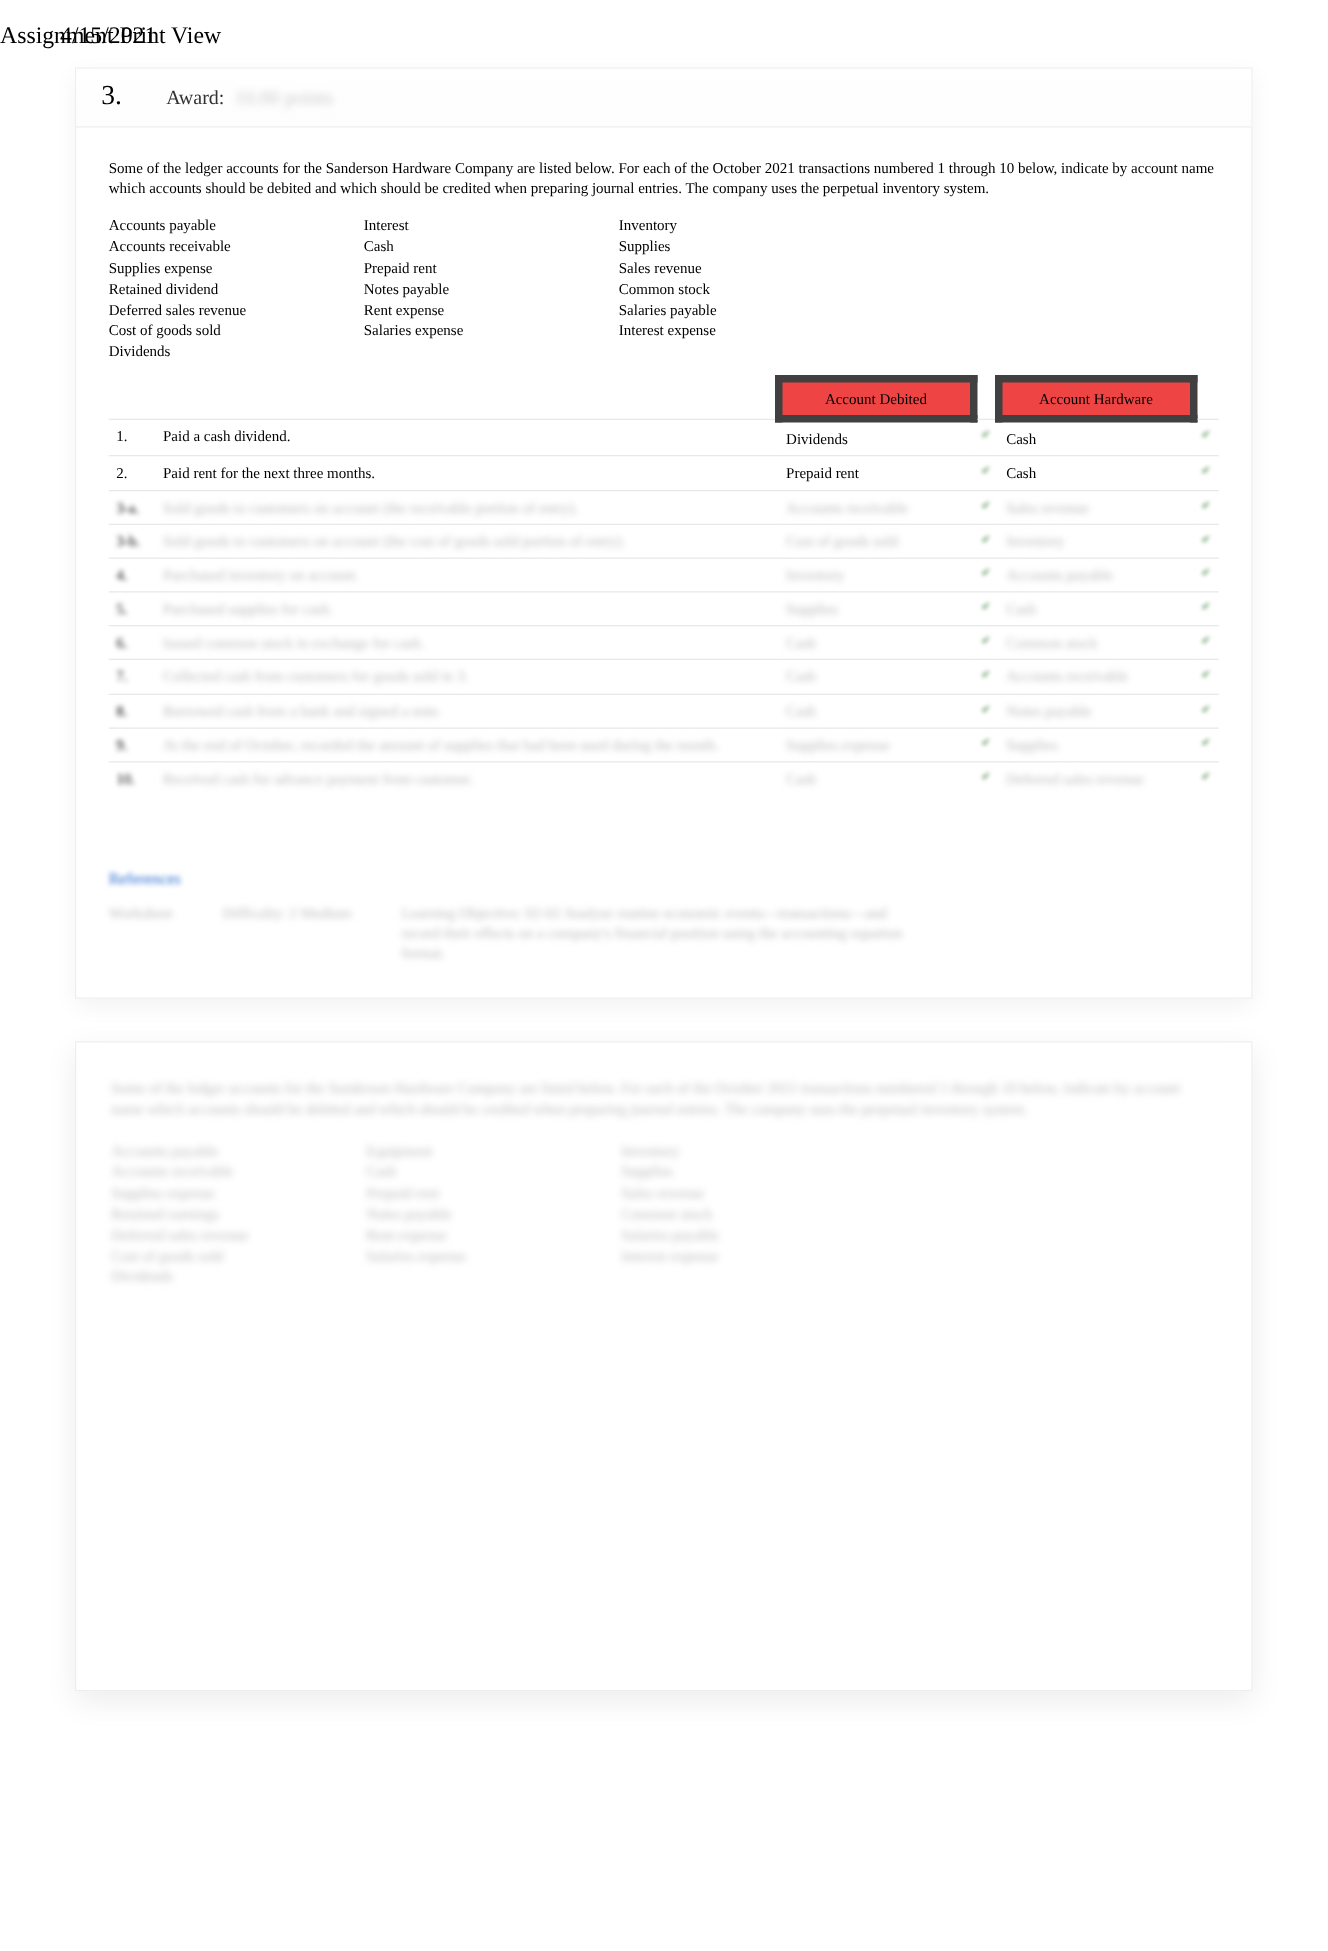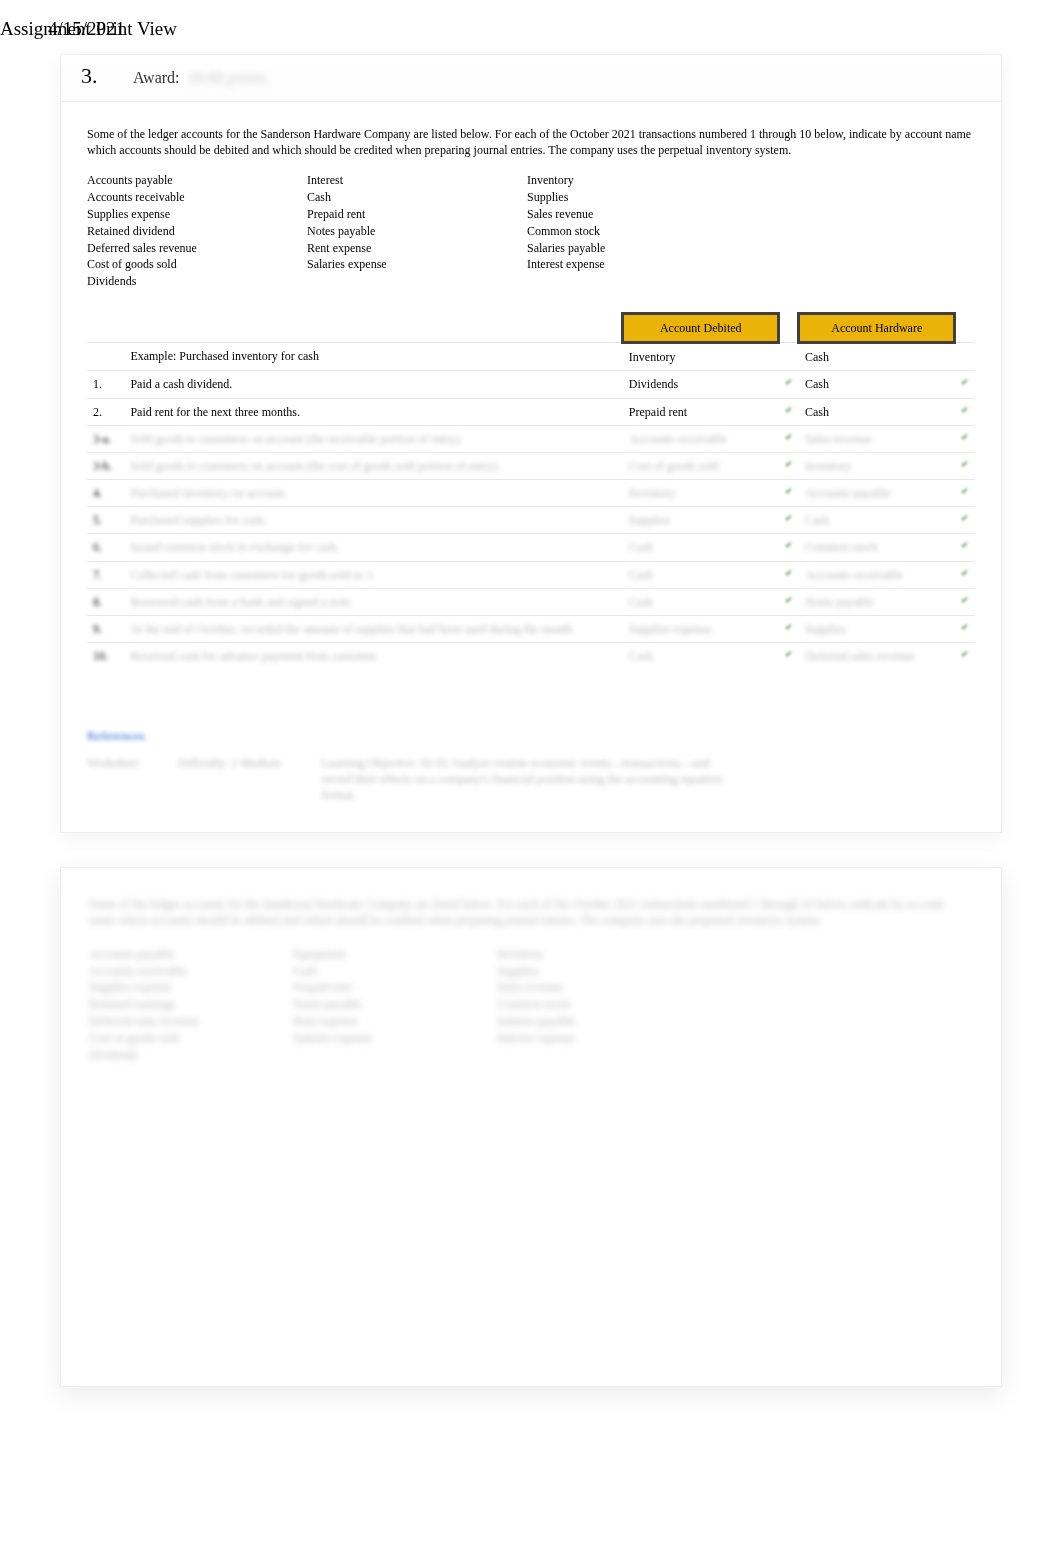--- a/index.html
+++ b/index.html
@@ -50,43 +50,43 @@
     }
     .q-body {
       padding: 24px 26px 28px 26px;
       font-size: 12px;
       line-height: 1.35;
       font-family: "Times New Roman", serif;
     }
     .intro { margin-bottom: 14px; }
     .ledger-cols {
       display: flex;
-      gap: 16px;
-      margin-bottom: 22px;
+      gap: 0;
+      margin-bottom: 10px;
     }
     .ledger-cols .col {
       width: 204px;
     }
     .ledger-cols .col div {
       line-height: 1.4;
     }
     .ans-table {
       width: 100%;
       border-collapse: collapse;
     }
     .ans-table td, .ans-table th {
       font-size: 12px;
       padding: 5px 6px;
       text-align: left;
       vertical-align: top;
     }
     .ans-table thead th {
       text-align: center;
-      border: 3px solid #404040;
-      background: #eab308;
+      border: 6px solid #404040;
+      background: #ef4444;
       font-weight: normal;
     }
     .ans-table thead th.empty {
       border: none;
       background: transparent;
     }
     .ans-table tbody tr {
       border-top: 1px solid #e8e8e8;
     }
     .ans-table .rnum { width: 36px; }
@@ -201,28 +201,20 @@
         <tr>
           <th class="empty rnum"></th>
           <th class="empty desc"></th>
           <th class="acc">Account Debited</th>
           <th class="empty chk"></th>
           <th class="acc">Account Hardware</th>
           <th class="empty chk"></th>
         </tr>
       </thead>
       <tbody id="ansbody">
-          <tr>
-            <td class="rnum"></td>
-            <td class="desc">Example: Purchased inventory for cash</td>
-            <td class="acc">Inventory</td>
-            <td class="chk"></td>
-            <td class="acc">Cash</td>
-            <td class="chk"></td>
-          </tr>
           <tr>
             <td class="rnum">1.</td>
             <td class="desc">Paid a cash dividend.</td>
             <td class="acc">Dividends</td>
             <td class="chk"><span class="ok"></span></td>
             <td class="acc">Cash</td>
             <td class="chk"><span class="ok"></span></td>
           </tr>
           <tr>
             <td class="rnum">2.</td>

